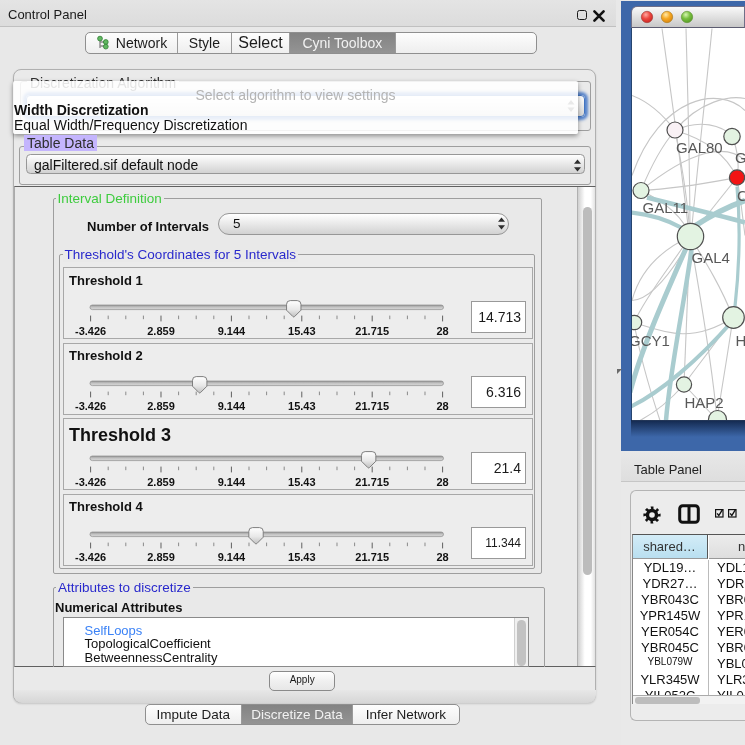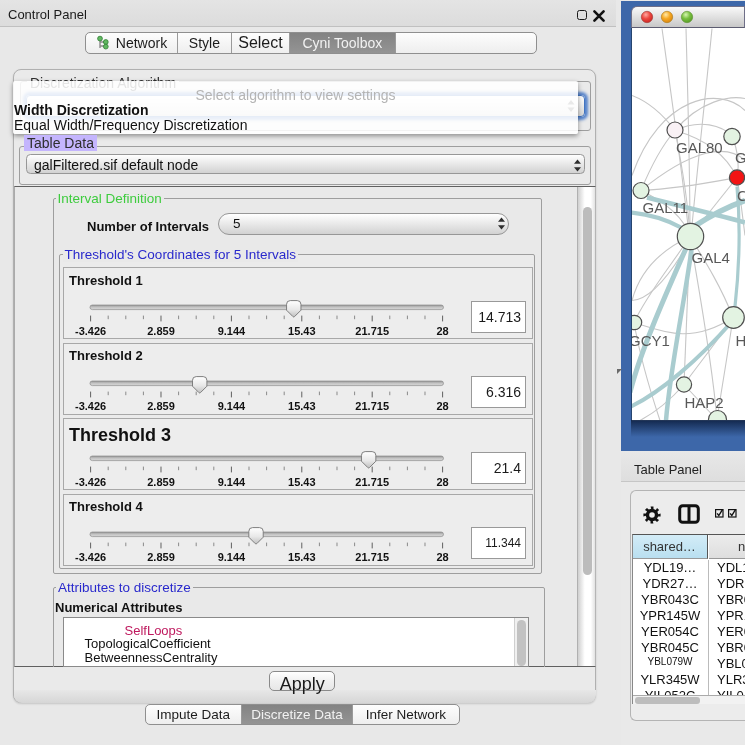--- a/index.html
+++ b/index.html
@@ -254,30 +254,30 @@
 <div class="abs" style="left:407.6px;top:551.0px;width:70px;text-align:center;font-size:11px;font-weight:bold;color:#111;">28</div>
 <div class="abs" style="left:470.5px;top:527.0px;width:55.5px;height:32px;background:#fff;border:1px solid #999;"></div>
 <div class="abs" style="left:470.5px;top:527.0px;width:50.5px;height:32px;line-height:32px;text-align:right;font-size:12px;color:#1a1a1a;">11.344</div>
 
 <div class="abs" style="left:19px;top:576px;width:558px;height:90.5px;overflow:hidden;">
 <div style="position:absolute;left:33.8px;top:11px;width:492px;height:120px;border:1px solid #9e9e9e;border-radius:2px;"></div>
 </div>
 <div class="abs" style="left:56px;top:580px;background:#e9e9e9;padding:0 2px;font-size:13.5px;color:#2929cc;">Attributes to discretize</div>
 <div class="abs" style="left:55px;top:600px;font-size:13px;font-weight:bold;color:#111;">Numerical Attributes</div>
 <div class="abs" style="left:62.5px;top:617px;width:466.5px;height:49.5px;background:#fff;border:1px solid #8a8a8a;overflow:hidden;">
-  <div style="position:absolute;left:21px;top:4.5px;font-size:13px;color:#be185d;margin-left:40px;">SelfLoops</div>
+  <div style="position:absolute;left:21px;top:4.5px;font-size:13px;color:#3b82f6;">SelfLoops</div>
   <div style="position:absolute;left:21px;top:18px;font-size:13px;color:#111;">TopologicalCoefficient</div>
   <div style="position:absolute;left:21px;top:31.7px;font-size:13px;color:#111;">BetweennessCentrality</div>
   <div style="position:absolute;right:0;top:0;width:14px;height:100%;background:#f0f0f0;border-left:1px solid #cfcfcf;"></div>
   <div style="position:absolute;right:2.5px;top:2px;width:9px;height:46px;background:#c2c2c2;border-radius:4.5px;"></div>
 </div>
 
 <div class="abs" style="left:14px;top:690px;width:582px;height:13px;background:linear-gradient(#e7e7e7,#d6d6d6);border-radius:0 0 8px 8px;"></div>
 <div class="abs" style="left:269px;top:671px;width:66.3px;height:20px;border:1px solid #8a8a8a;border-radius:5px;background:linear-gradient(#ffffff,#f0f0f0 50%,#e7e7e7);"></div>
-<div class="abs" style="left:269px;top:673.5px;width:66.3px;text-align:center;font-size:18px;color:#1a1a1a;">Apply</div>
+<div class="abs" style="left:269px;top:673.5px;width:66.3px;text-align:center;font-size:10px;color:#1a1a1a;">Apply</div>
 
 <div class="abs" style="left:144.6px;top:703.5px;width:315px;height:21px;border:1px solid #8f8f8f;border-radius:5px;background:linear-gradient(#fdfdfd,#eeeeee);overflow:hidden;display:flex;">
     <div style="width:96.8px;height:100%;color:#1c1c1c;border-right:1px solid #9a9a9a;display:flex;align-items:center;justify-content:center;font-size:13.5px;white-space:nowrap;">Impute Data</div>
     <div style="width:112.3px;height:100%;background:linear-gradient(#838383,#949494);color:#f2f2f2;border-right:1px solid #9a9a9a;display:flex;align-items:center;justify-content:center;font-size:13.5px;white-space:nowrap;">Discretize Data</div>
     <div style="width:105.9px;height:100%;color:#1c1c1c;display:flex;align-items:center;justify-content:center;font-size:13.5px;white-space:nowrap;">Infer Network</div>
   </div>
 
 <div class="abs" style="left:621px;top:1px;width:124px;height:449.5px;background:#3d67a9;"></div>
 <div class="abs" style="left:630.5px;top:5.5px;width:114.5px;height:22px;background:linear-gradient(#f9f9f9,#c8c8c8);border:1px solid #6f6f88;border-bottom:1px solid #5c5c70;border-radius:6px 0 0 0;"></div>
 <svg class="abs" style="left:640px;top:10px" width="55" height="14" viewBox="0 0 55 14">

